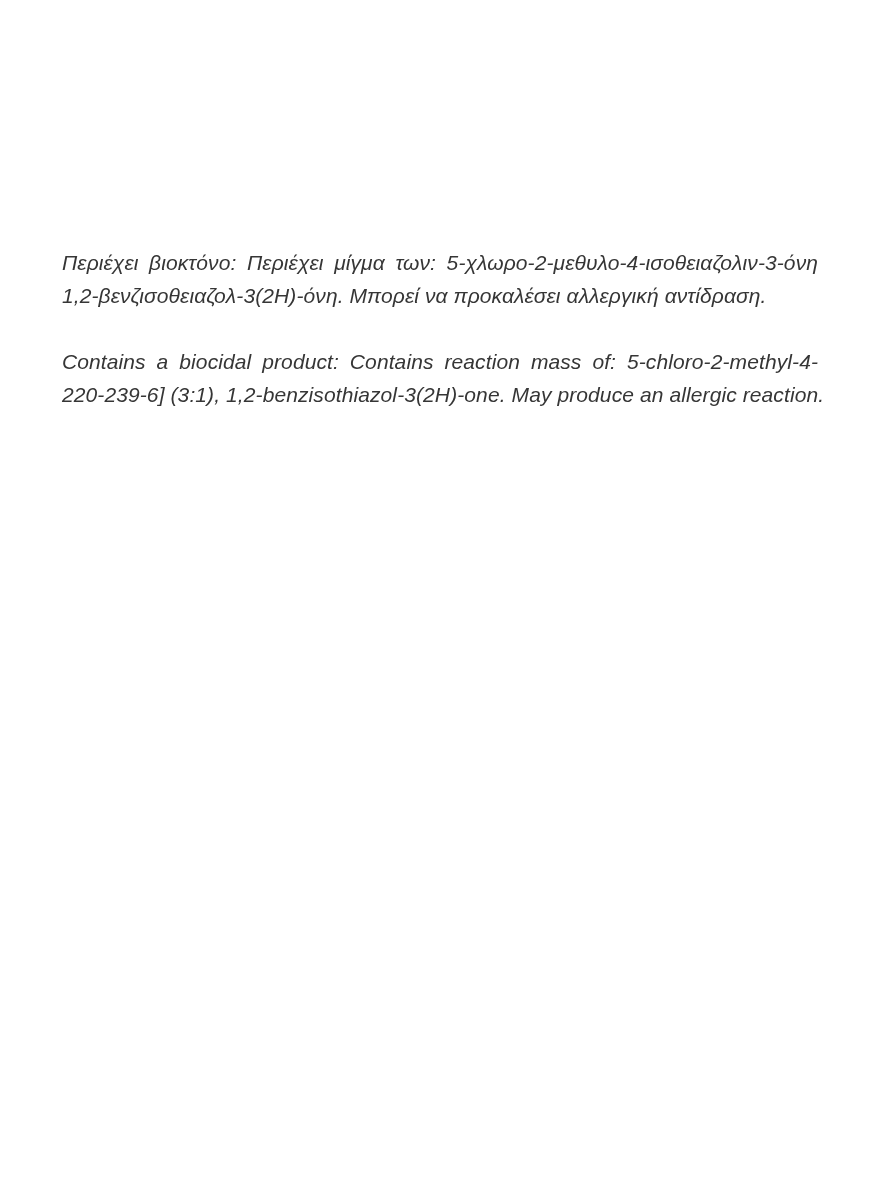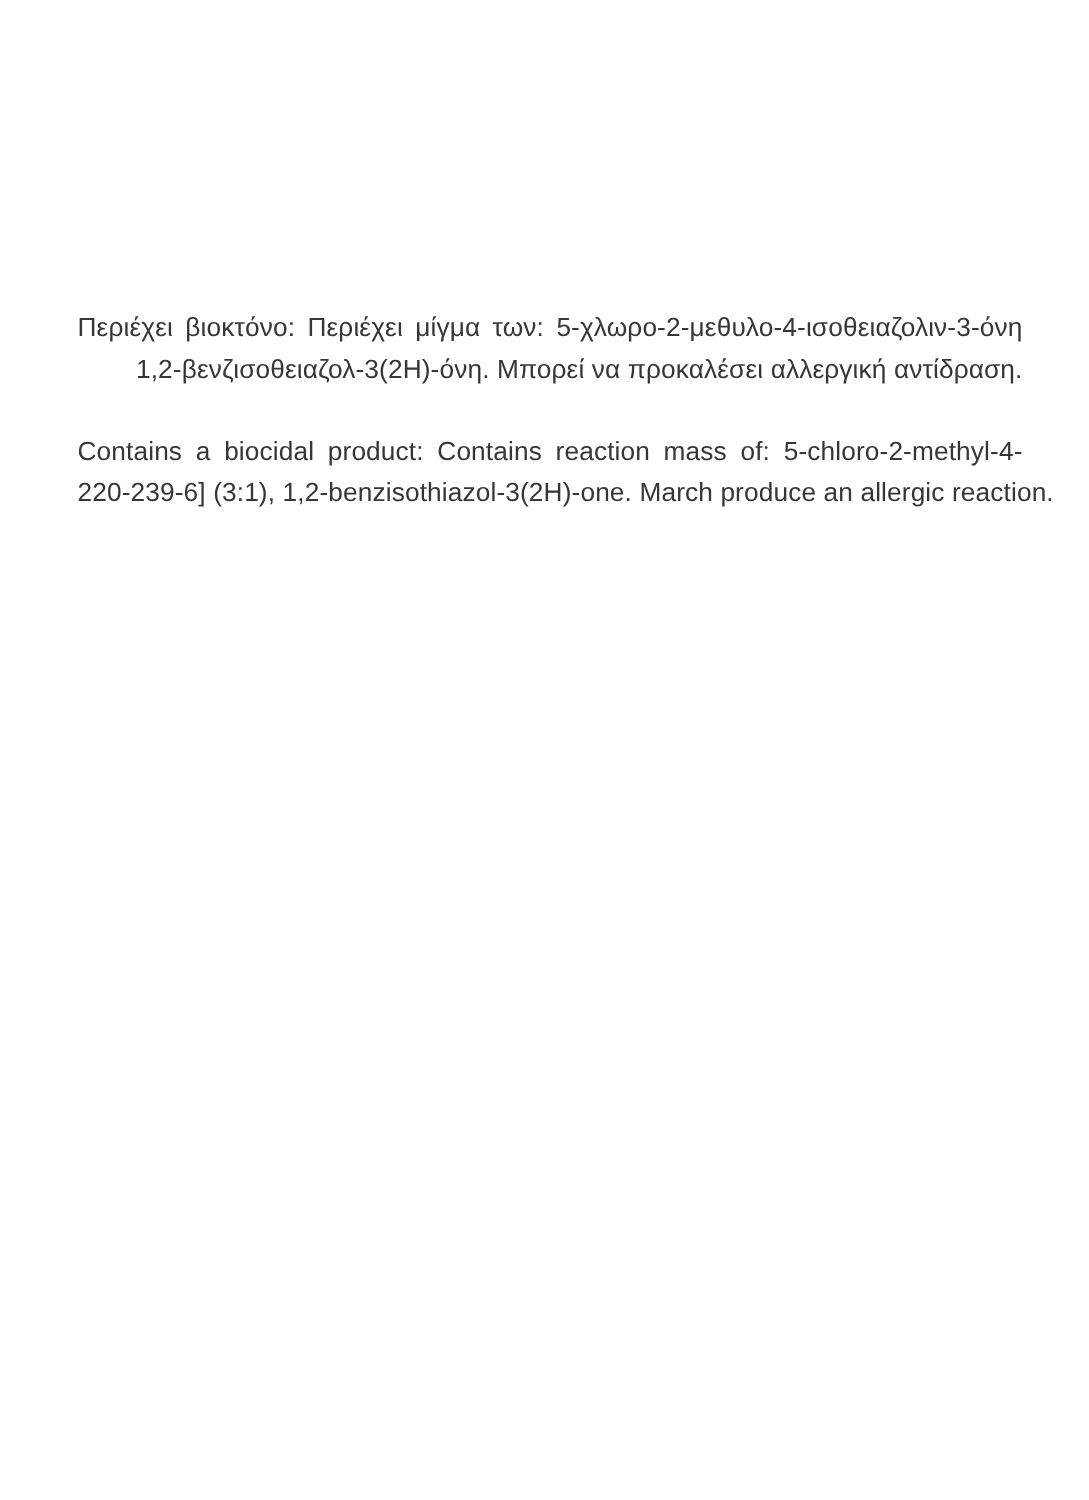--- a/index.html
+++ b/index.html
@@ -23,44 +23,44 @@
   .text-block {
     position: absolute;
     left: 62px;
     top: 246px;
     width: 756px;
     font-size: 21px;
     line-height: 33px;
     color: var(--text-color);
     letter-spacing: 0.1px;
   }
-  .paragraph { margin-bottom: 33px; }
+  .paragraph { margin-bottom: 33px; font-style: italic; }
   .paragraph:last-child { margin-bottom: 0; }
   .line { height: 33px; }
   .line.justified {
     text-align: justify;
     text-align-last: justify;
     text-justify: inter-word;
   }
   .line.plain {
-    text-align: right;
+    text-align: left;
     white-space: nowrap;
   }
 </style>
 </head>
 <body>
 
 <div class="page">
   <div class="text-block">
 
     <div class="paragraph">
       <div class="line justified">Περιέχει βιοκτόνο: Περιέχει μίγμα των: 5-χλωρο-2-μεθυλο-4-ισοθειαζολιν-3-όνη</div>
       <div class="line plain">1,2-βενζισοθειαζολ-3(2H)-όνη. Μπορεί να προκαλέσει αλλεργική αντίδραση.</div>
     </div>
 
 
     <div class="paragraph">
       <div class="line justified">Contains a biocidal product: Contains reaction mass of: 5-chloro-2-methyl-4-</div>
-      <div class="line plain">220-239-6] (3:1), 1,2-benzisothiazol-3(2H)-one. March produce an allergic reaction.</div>
+      <div class="line plain">220-239-6] (3:1), 1,2-benzisothiazol-3(2H)-one. May produce an allergic reaction.</div>
     </div>
 
   </div>
 </div>
 
 </body></html>

